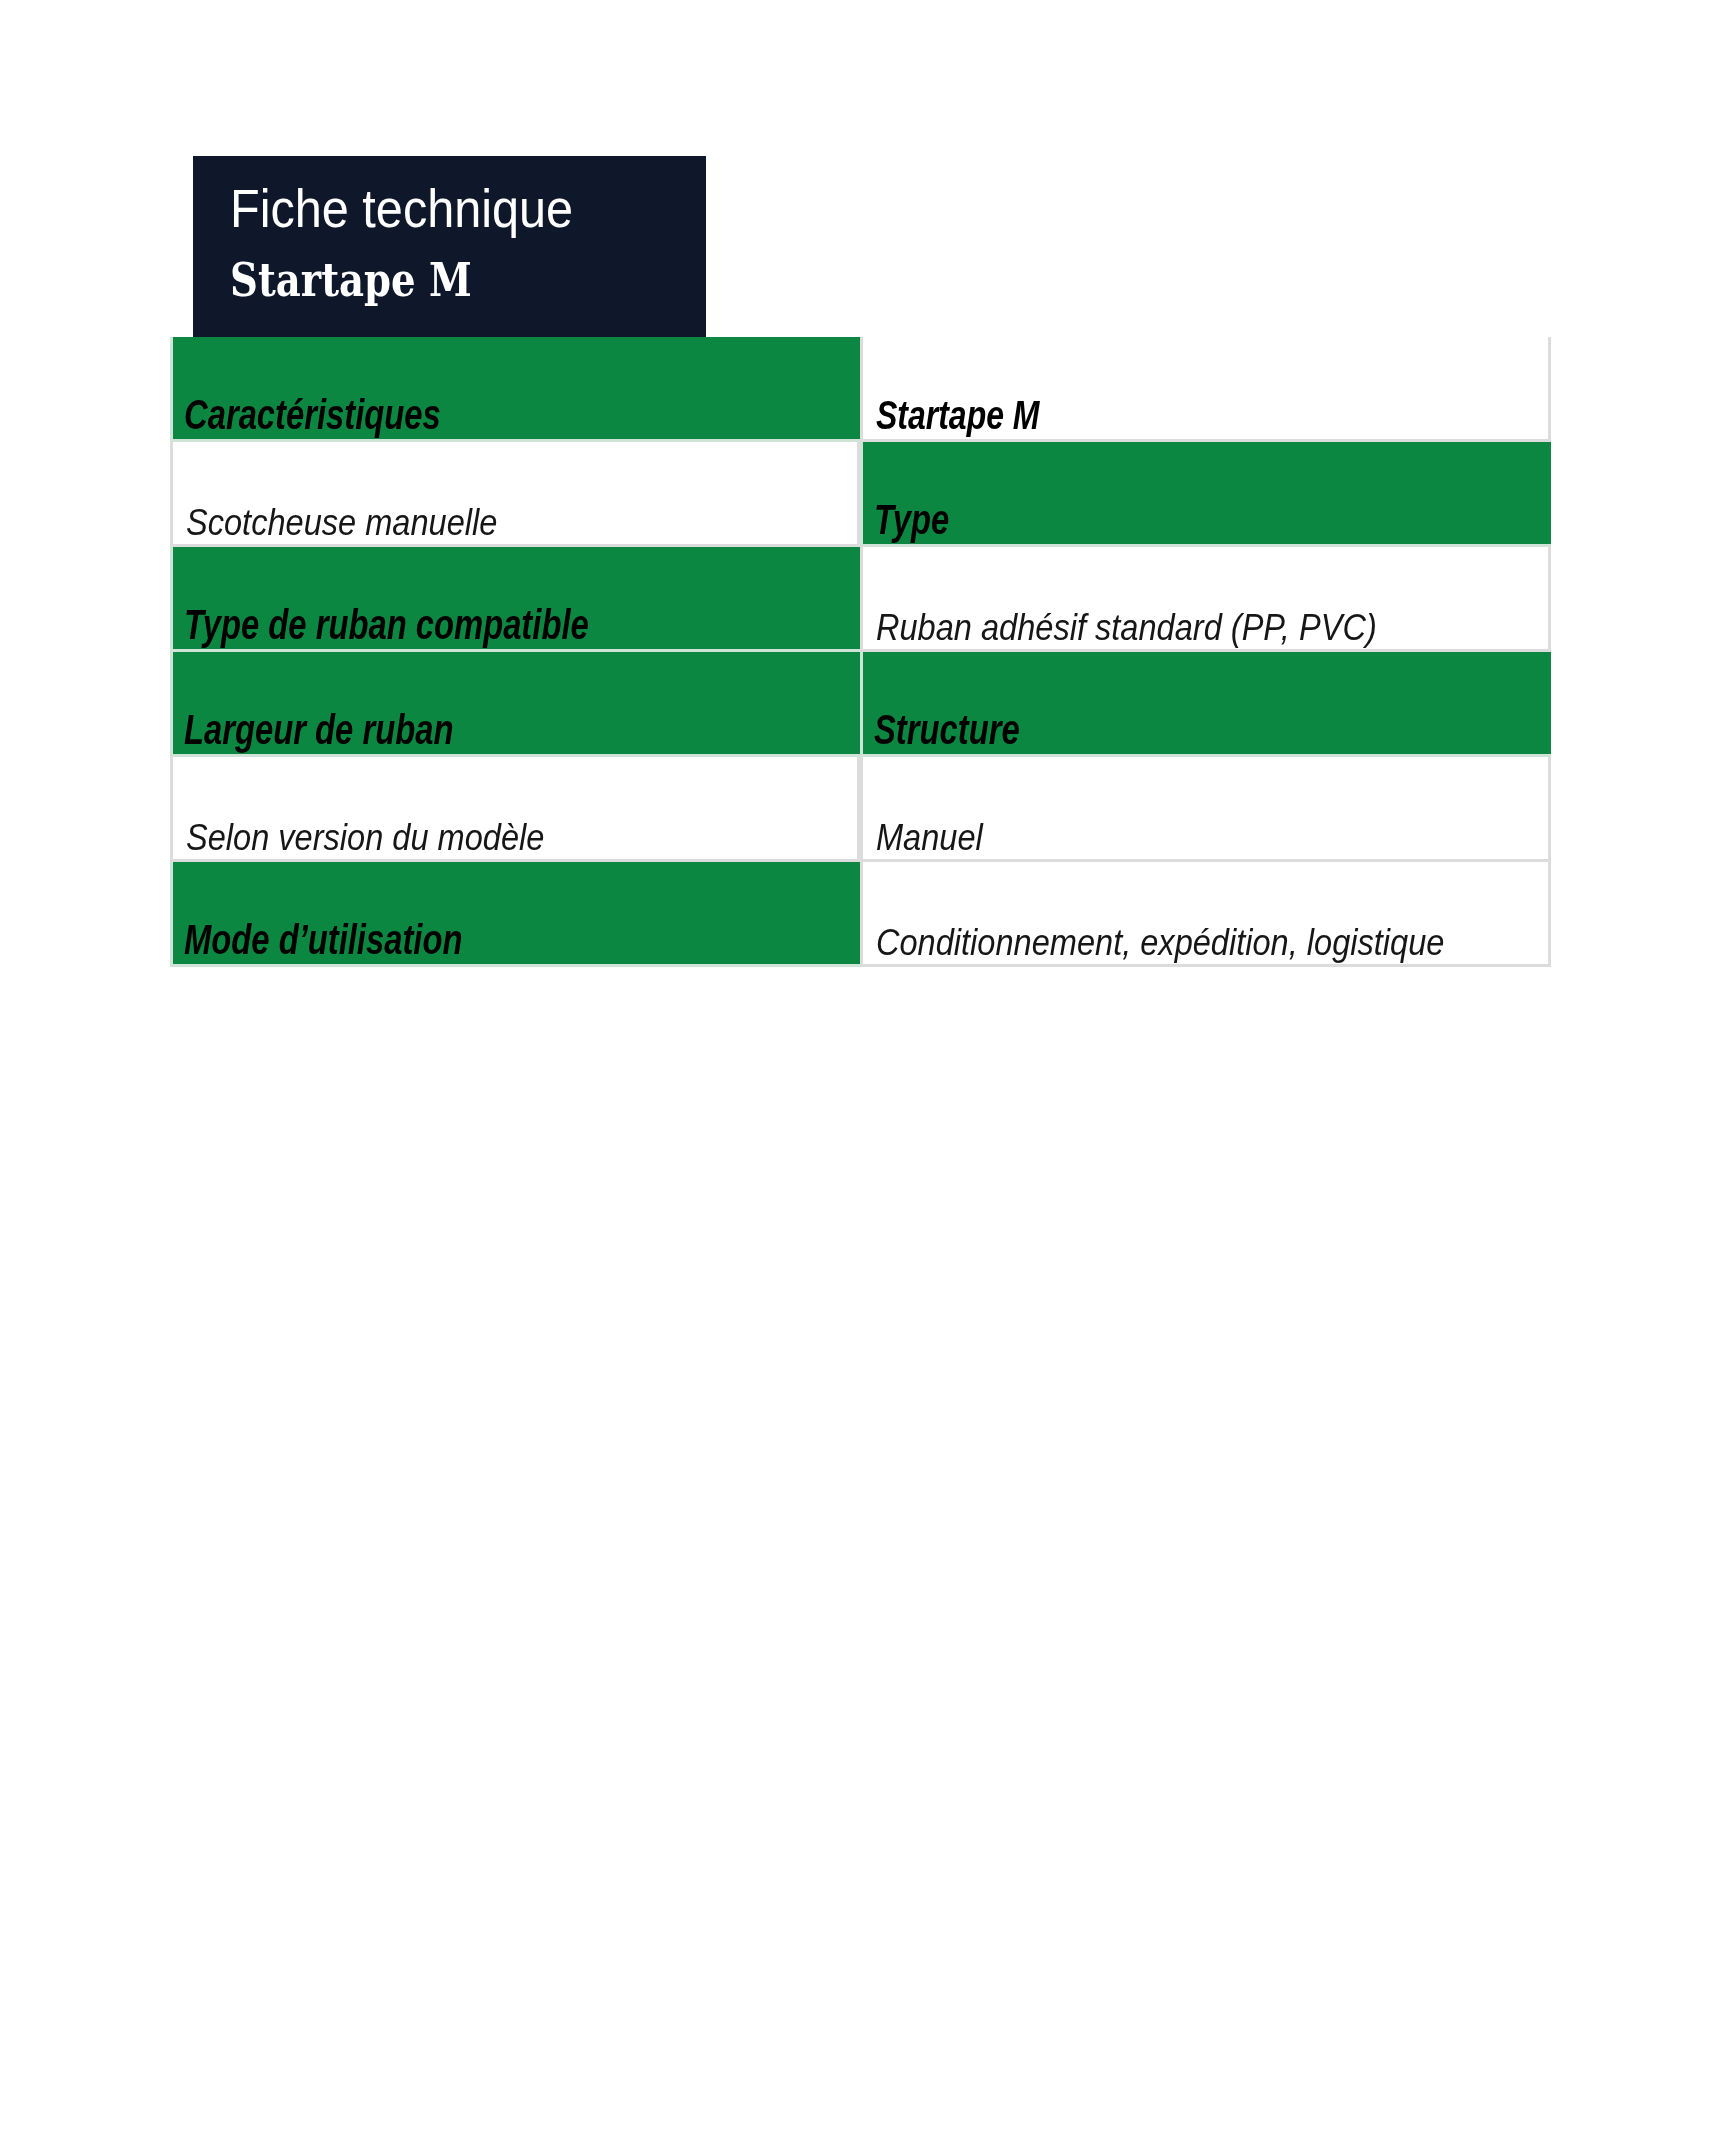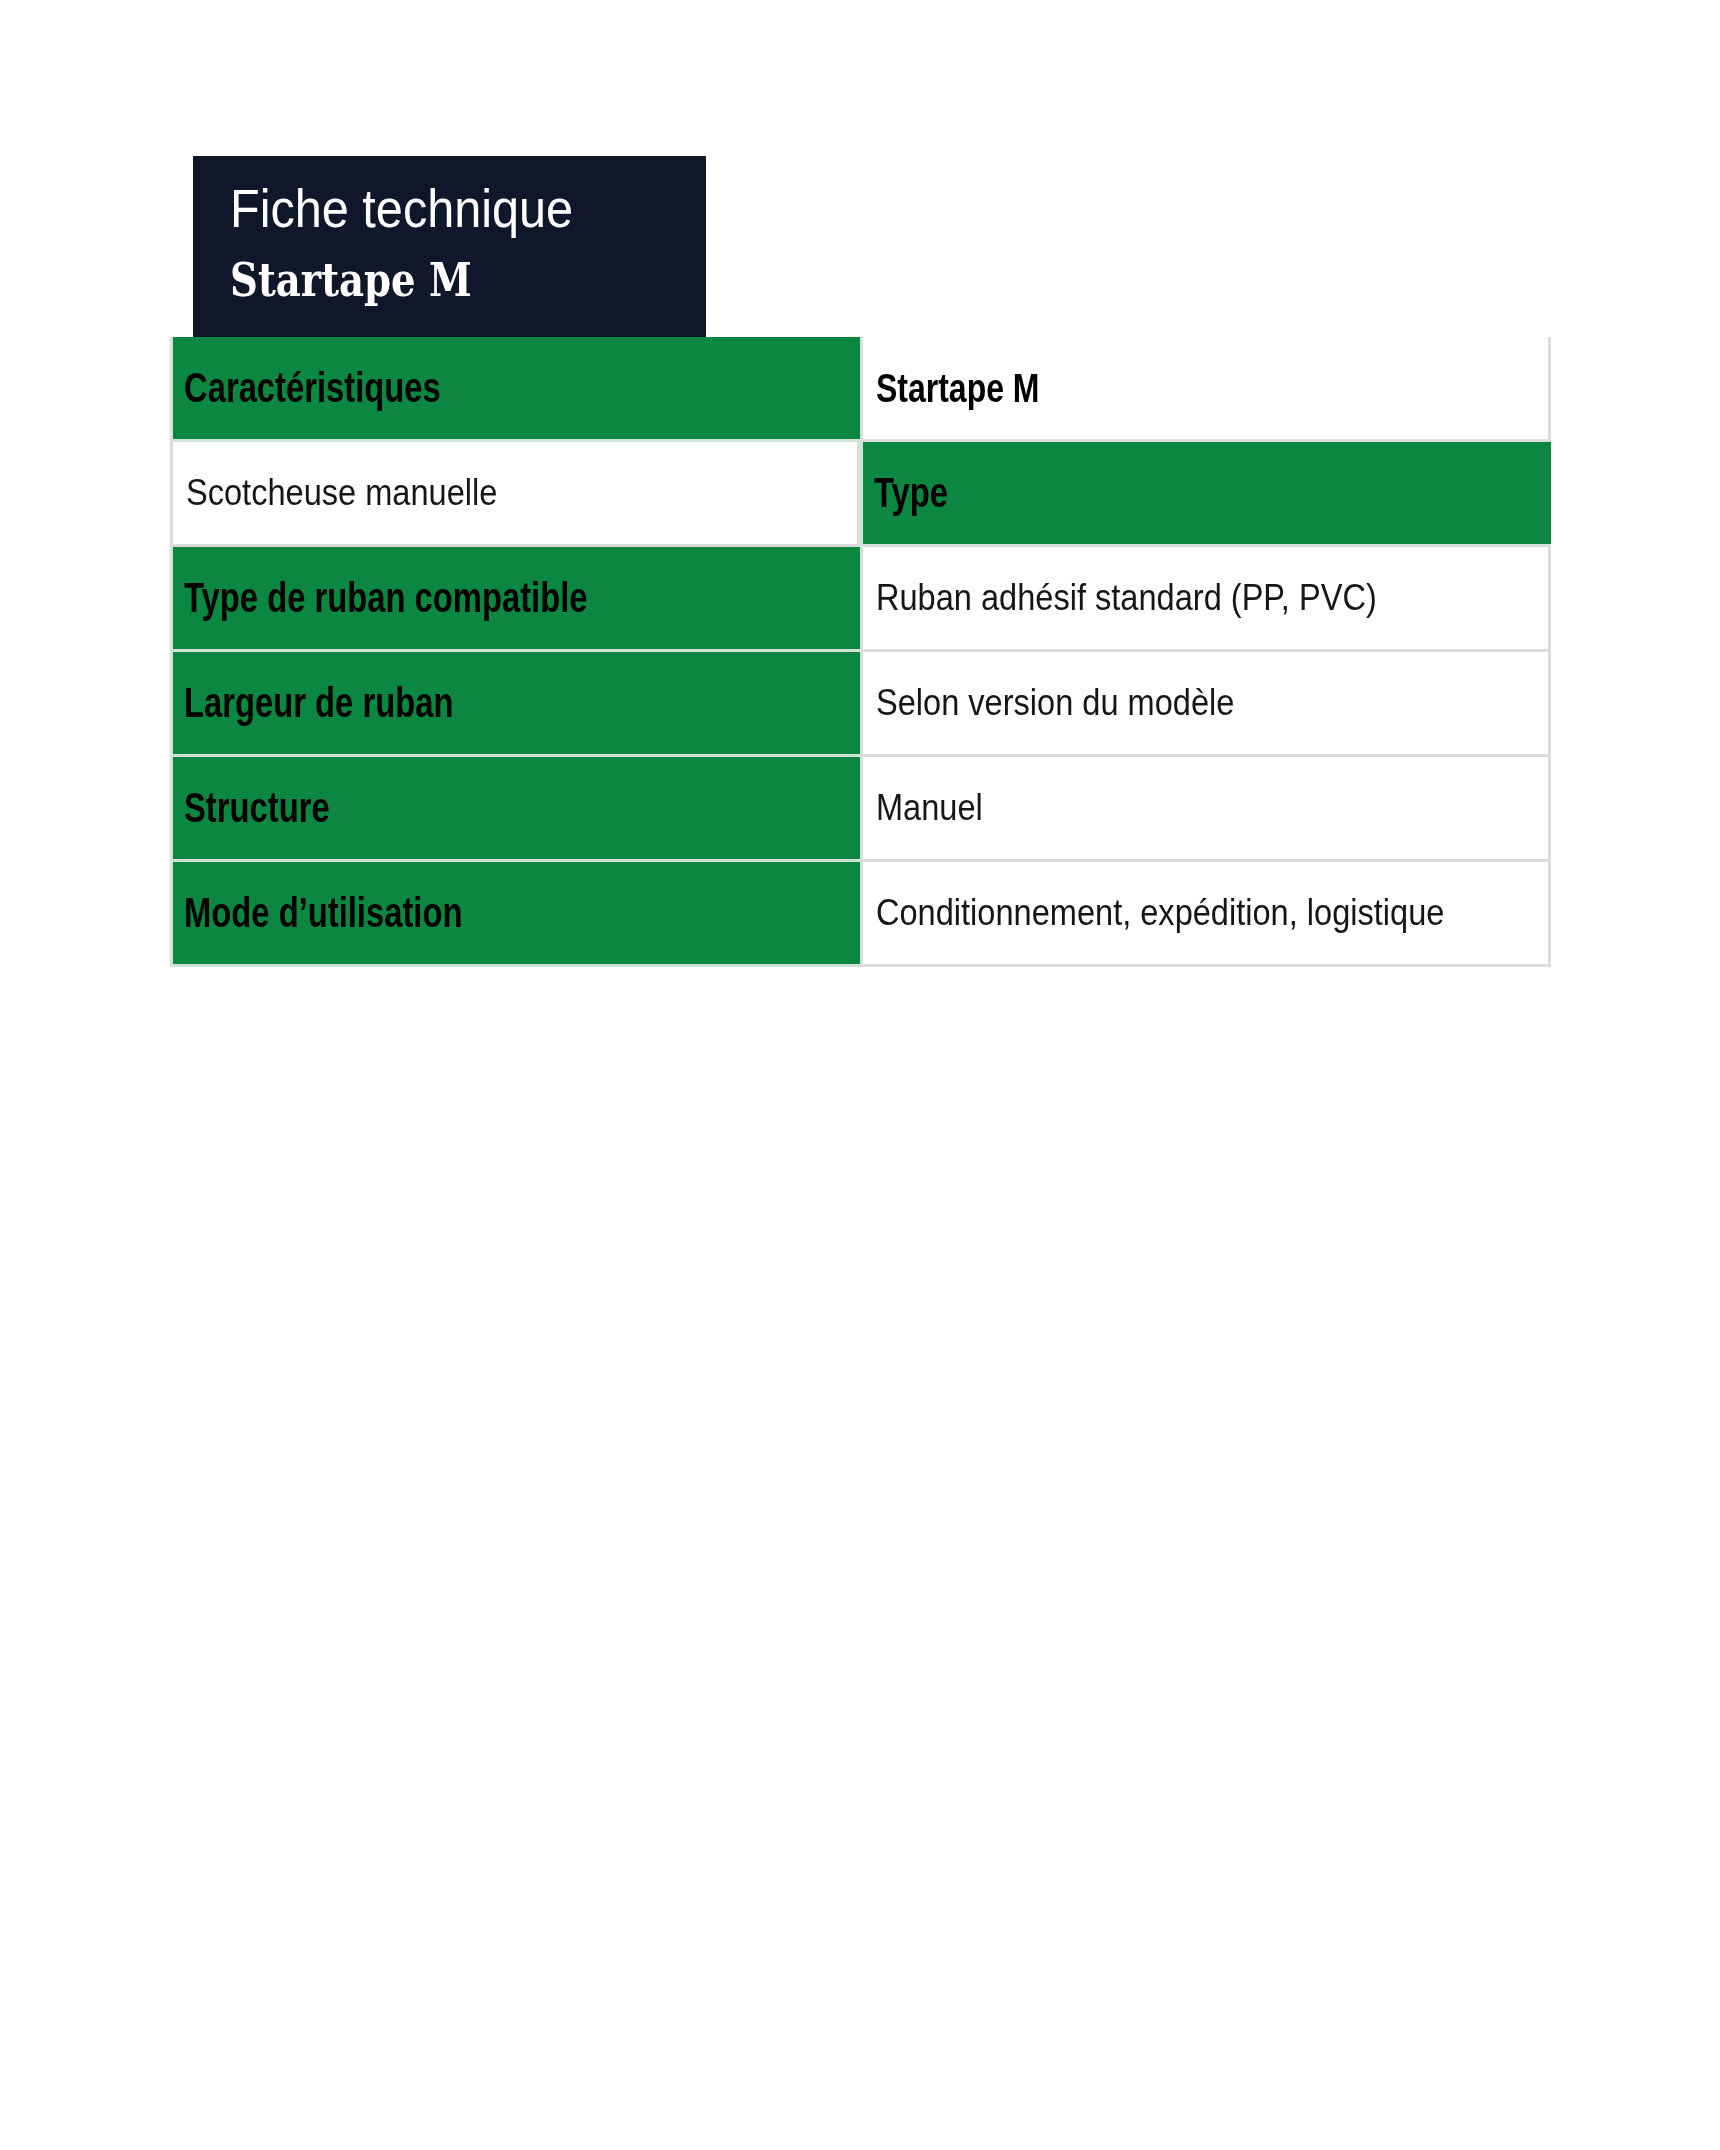--- a/index.html
+++ b/index.html
@@ -55,22 +55,23 @@
     left: 170px;
     top: 337px;
     width: 1380px;
     display: grid;
     grid-template-columns: 690px 691px;
     grid-auto-rows: 105px;
   }
   .cell {
     box-sizing: border-box;
     display: flex;
-    align-items: center;
+    align-items: flex-end;
     overflow: hidden;
+    font-style: italic;
   }
   .cell-label {
     background: #0C8742;
     border-left: 3.1px solid #cfe3d6;
     border-bottom: 3.1px solid #cfe3d6;
     padding-left: 11.2px;
   }
   .cell-value {
     background: #ffffff;
     border-left: 3.1px solid #dcdcdc;
@@ -133,26 +134,26 @@
   <div class="cell cell-label">
     <span class="label-text">Type de ruban compatible</span>
   </div>
   <div class="cell cell-value">
     <span class="value-text">Ruban adhésif standard (PP, PVC)</span>
   </div>
 
   <div class="cell cell-label">
     <span class="label-text">Largeur de ruban</span>
   </div>
+  <div class="cell cell-label">
+    <span class="label-text">Structure</span>
+  </div>
+
   <div class="cell cell-value">
     <span class="value-text">Selon version du modèle</span>
-  </div>
-
-  <div class="cell cell-label">
-    <span class="label-text">Structure</span>
   </div>
 
   <div class="cell cell-value">
     <span class="value-text">Manuel</span>
   </div>
   <div class="cell cell-label">
     <span class="label-text">Mode d’utilisation</span>
   </div>
 
   <div class="cell cell-value">

